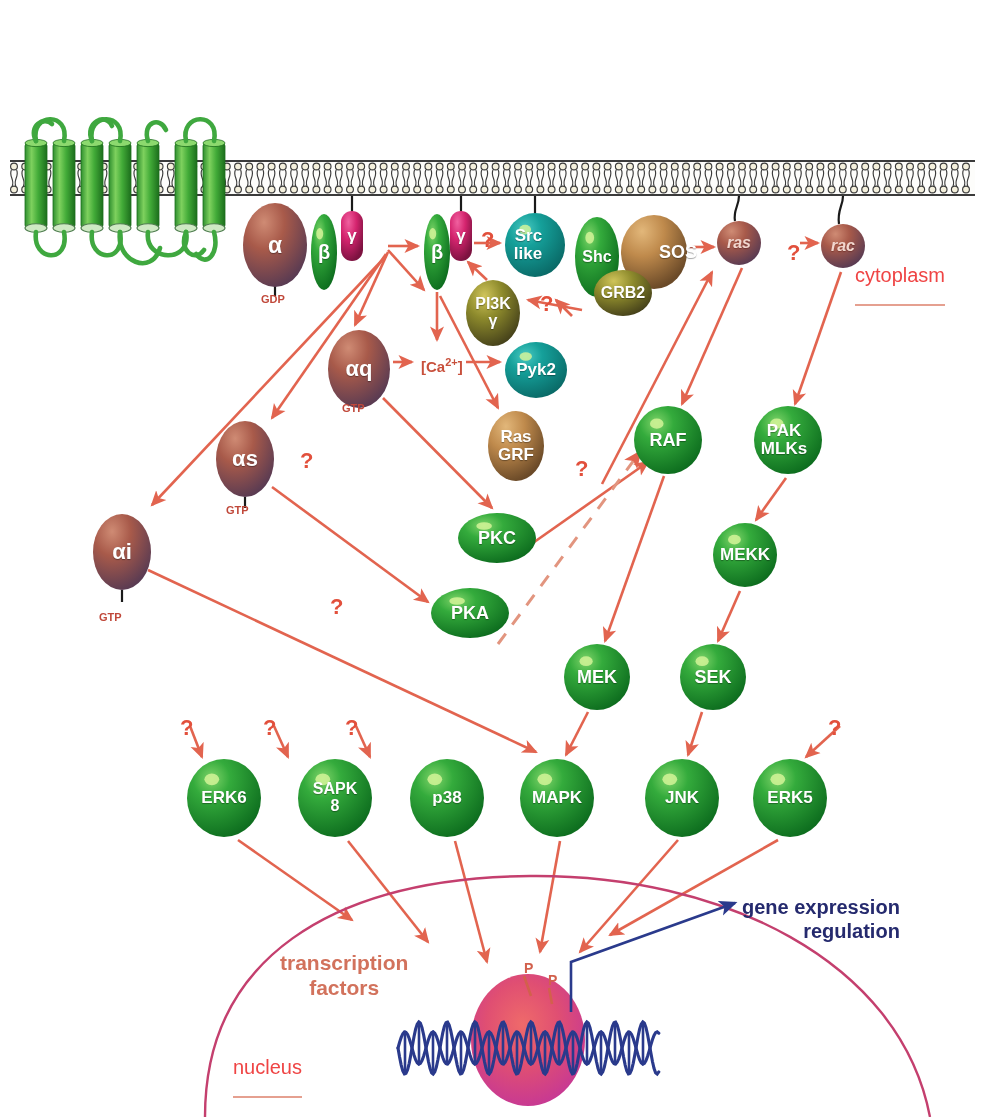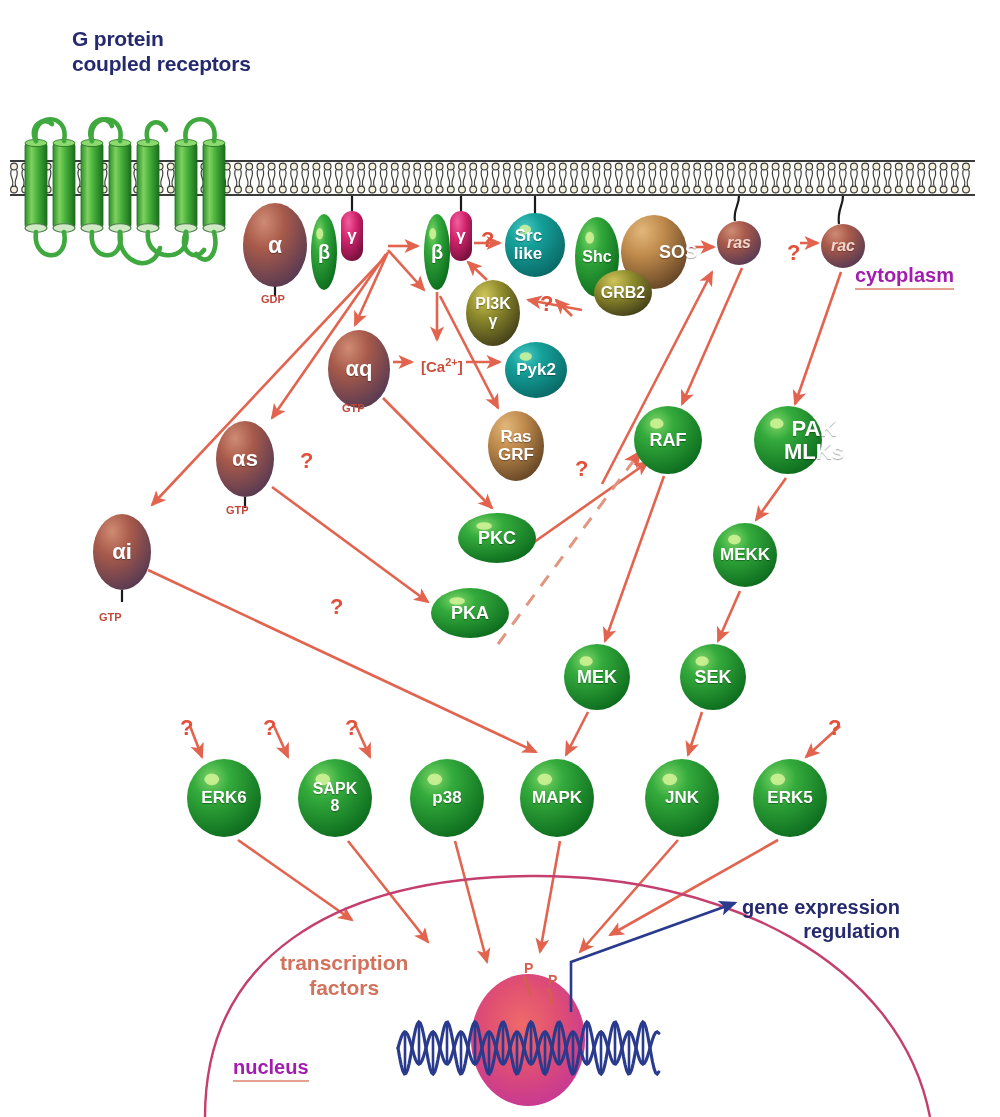--- a/index.html
+++ b/index.html
@@ -33,25 +33,25 @@
     color: #252a6e;
     font-weight: bold;
     font-size: 21px;
     line-height: 25px;
     letter-spacing: -0.2px;
     z-index: 30;
     white-space: pre;
   }
   .compartment-label {
     position: absolute;
-    color: #a21caf;
-    font-weight: bold;
+    color: #ef4444;
+    font-weight: normal;
     font-size: 20px;
     border-bottom: 2.5px solid #e5a090;
-    padding-bottom: 1px;
+    padding-bottom: 17px;
     z-index: 30;
     white-space: nowrap;
   }
   .plain-label {
     position: absolute;
     color: #d2725c;
     font-weight: bold;
     font-size: 21px;
     line-height: 25px;
     text-align: center;
@@ -759,22 +759,20 @@
           <line x1="601" y1="1074" x2="601" y2="1031.88"></line>
           <line x1="615" y1="1022" x2="615" y2="1064.12"></line>
           <line x1="629" y1="1074" x2="629" y2="1031.88"></line>
           <line x1="643" y1="1022" x2="643" y2="1064.12"></line>
         </g>
     </g>
 
     <path d="M571,1012 L571,962 L735,903" stroke="#2a3a8c" stroke-width="2.6" fill="none" marker-end="url(#ahb)"></path>
   </svg>
 
-  <div class="title-text" id="diagram-title" style="left:72px; top:26px;">G protein
-coupled receptors</div>
 
   <div id="text-overlays">
       <div class="node-text" style="left: 215px; top: 201px; width: 120px; height: 88px; display: flex; align-items: center; justify-content: center; font-size: 23px;">α</div>
       <div class="node-text" style="left: 264px; top: 212px; width: 120px; height: 80px; display: flex; align-items: center; justify-content: center; font-size: 20px;">β</div>
       <div class="node-text" style="left: 292px; top: 209px; width: 120px; height: 54px; display: flex; align-items: center; justify-content: center; font-size: 17px;">γ</div>
       <div class="node-text" style="left: 377px; top: 212px; width: 120px; height: 80px; display: flex; align-items: center; justify-content: center; font-size: 20px;">β</div>
       <div class="node-text" style="left: 401px; top: 209px; width: 120px; height: 54px; display: flex; align-items: center; justify-content: center; font-size: 17px;">γ</div>
       <div class="node-text" style="left: 468px; top: 211px; width: 120px; height: 68px; display: flex; align-items: center; justify-content: center; font-size: 17px; text-align: right;">Src
 like</div>
       <div class="node-text" style="left: 537px; top: 215px; width: 120px; height: 84px; display: flex; align-items: center; justify-content: center; font-size: 16px;">Shc</div>
@@ -784,21 +782,21 @@
       <div class="node-text dim" style="left: 783px; top: 222px; width: 120px; height: 48px; display: flex; align-items: center; justify-content: center; font-size: 16px; font-style: italic;">rac</div>
       <div class="node-text" style="left: 433px; top: 278px; width: 120px; height: 70px; display: flex; align-items: center; justify-content: center; font-size: 16px;">PI3K
 γ</div>
       <div class="node-text" style="left: 476px; top: 340px; width: 120px; height: 60px; display: flex; align-items: center; justify-content: center; font-size: 17px;">Pyk2</div>
       <div class="node-text" style="left: 299px; top: 328px; width: 120px; height: 82px; display: flex; align-items: center; justify-content: center; font-size: 22px;">αq</div>
       <div class="node-text" style="left: 185px; top: 419px; width: 120px; height: 80px; display: flex; align-items: center; justify-content: center; font-size: 22px;">αs</div>
       <div class="node-text" style="left: 62px; top: 512px; width: 120px; height: 80px; display: flex; align-items: center; justify-content: center; font-size: 22px;">αi</div>
       <div class="node-text" style="left: 456px; top: 409px; width: 120px; height: 74px; display: flex; align-items: center; justify-content: center; font-size: 17px;">Ras
 GRF</div>
       <div class="node-text" style="left: 608px; top: 404px; width: 120px; height: 72px; display: flex; align-items: center; justify-content: center; font-size: 18px;">RAF</div>
-      <div class="node-text" style="left: 754px; top: 404px; width: 120px; height: 72px; display: flex; align-items: center; justify-content: center; font-size: 22px;">PAK
+      <div class="node-text" style="left: 724px; top: 404px; width: 120px; height: 72px; display: flex; align-items: center; justify-content: center; font-size: 17px;">PAK
 MLKs</div>
       <div class="node-text" style="left: 437px; top: 511px; width: 120px; height: 54px; display: flex; align-items: center; justify-content: center; font-size: 18px;">PKC</div>
       <div class="node-text" style="left: 685px; top: 521px; width: 120px; height: 68px; display: flex; align-items: center; justify-content: center; font-size: 17px;">MEKK</div>
       <div class="node-text" style="left: 410px; top: 586px; width: 120px; height: 54px; display: flex; align-items: center; justify-content: center; font-size: 18px;">PKA</div>
       <div class="node-text" style="left: 537px; top: 642px; width: 120px; height: 70px; display: flex; align-items: center; justify-content: center; font-size: 18px;">MEK</div>
       <div class="node-text" style="left: 653px; top: 642px; width: 120px; height: 70px; display: flex; align-items: center; justify-content: center; font-size: 18px;">SEK</div>
       <div class="node-text" style="left: 164px; top: 757px; width: 120px; height: 82px; display: flex; align-items: center; justify-content: center; font-size: 17px;">ERK6</div>
       <div class="node-text" style="left: 275px; top: 757px; width: 120px; height: 82px; display: flex; align-items: center; justify-content: center; font-size: 16px;">SAPK
 8</div>
       <div class="node-text" style="left: 387px; top: 757px; width: 120px; height: 82px; display: flex; align-items: center; justify-content: center; font-size: 17px;">p38</div>

